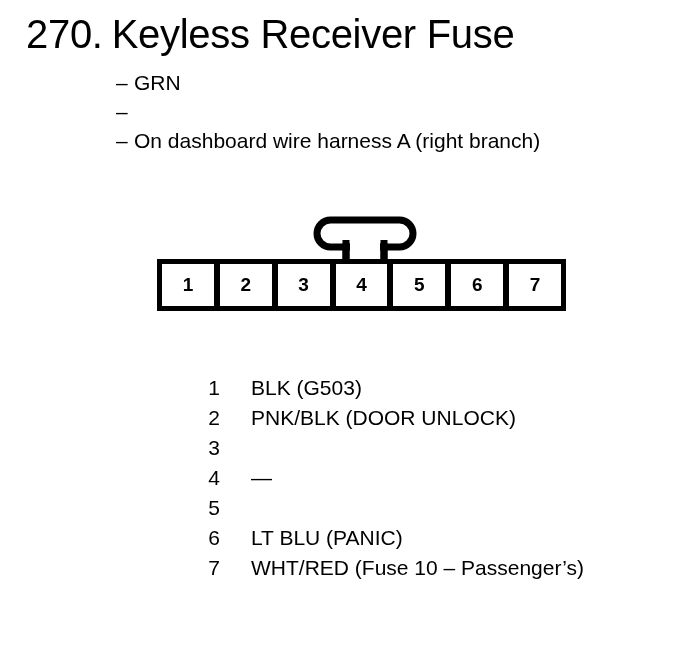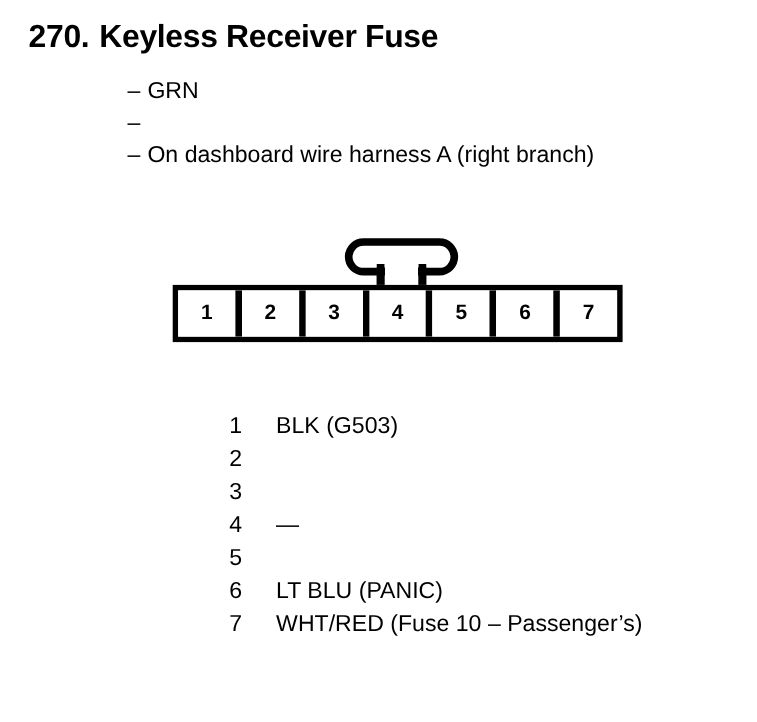--- a/index.html
+++ b/index.html
@@ -18,22 +18,22 @@
   }
 
   
   #title-block {
     position: absolute;
     left: 26px;
     top: 16px;
     white-space: nowrap;
   }
   #title-block .title-text {
-    font-size: 29px;
-    font-weight: bold;
+    font-size: 40px;
+    font-weight: normal;
     line-height: 36px;
     letter-spacing: -0.3px;
     display: inline;
   }
   #title-block .title-number {
     margin-right: 9px;
   }
 
   
   #description-list {
@@ -167,20 +167,21 @@
   </div>
 </div>
 
 <div id="pin-legend">
   <div class="legend-row">
     <span class="legend-num">1</span>
     <span class="legend-label">BLK (G503)</span>
   </div>
   <div class="legend-row">
     <span class="legend-num">2</span>
+    <span class="legend-label">PNK/BLK (DOOR UNLOCK)</span>
   </div>
   <div class="legend-row">
     <span class="legend-num">3</span>
   </div>
   <div class="legend-row">
     <span class="legend-num">4</span>
     <span class="legend-label">—</span>
   </div>
   <div class="legend-row">
     <span class="legend-num">5</span>

